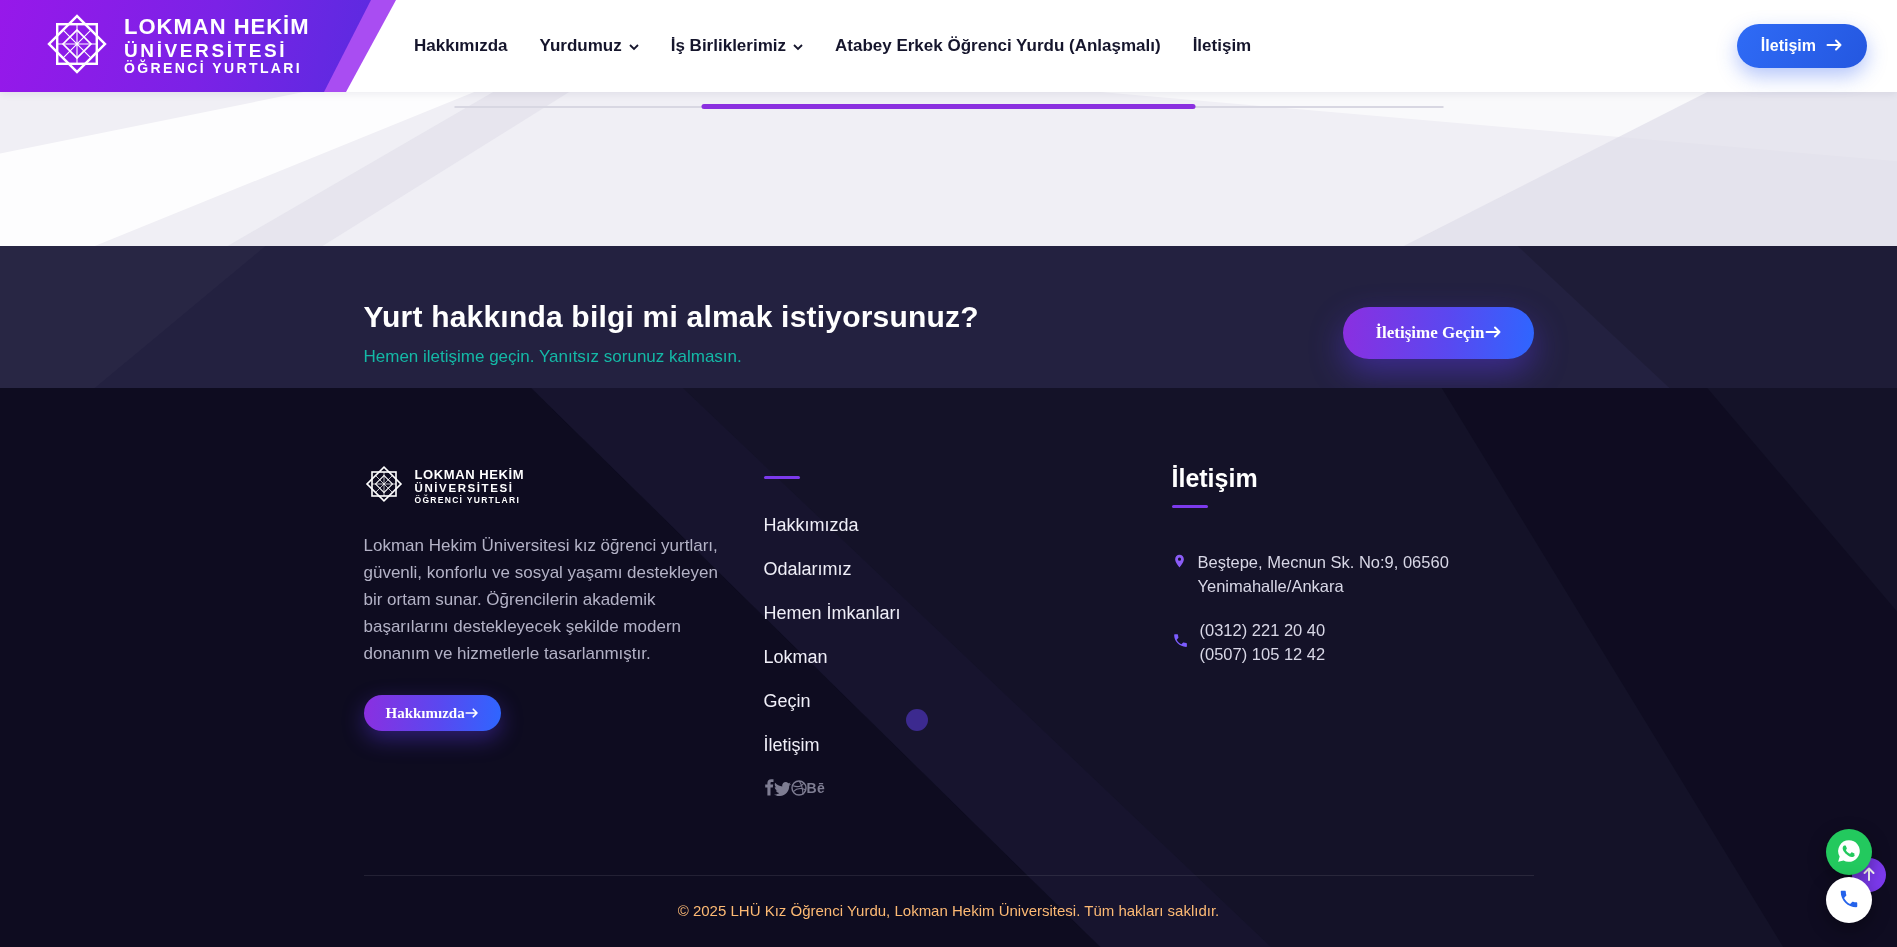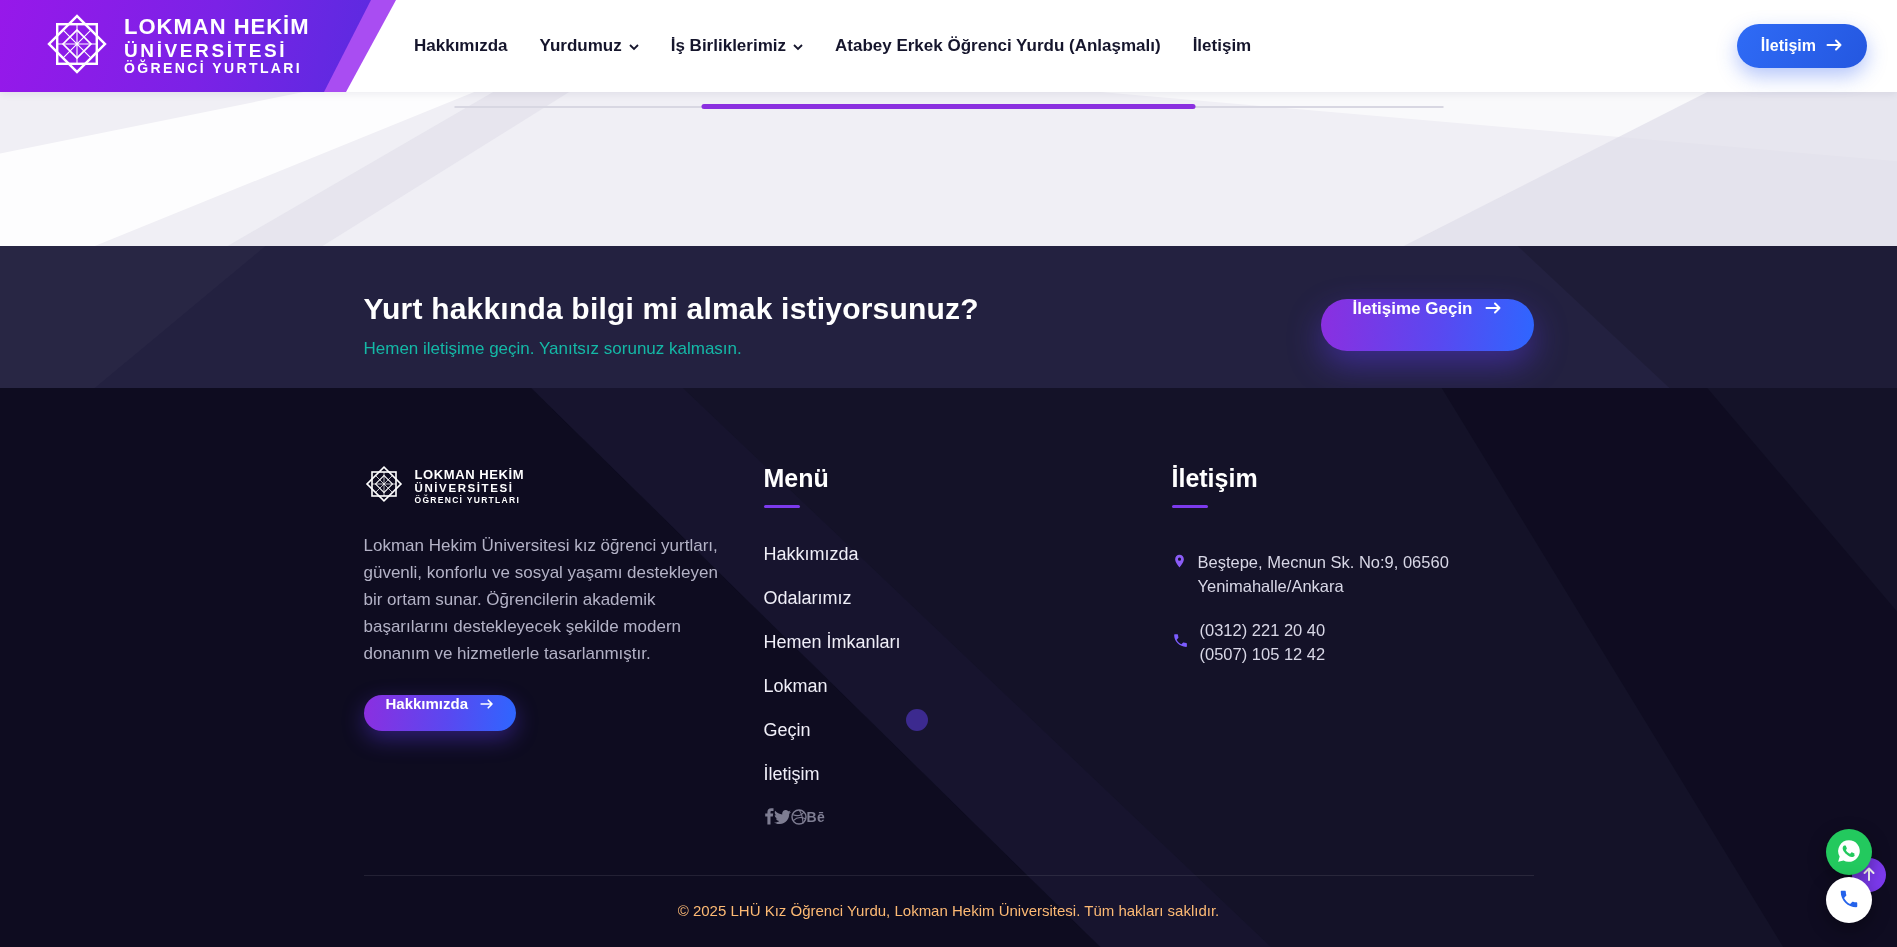--- a/index.html
+++ b/index.html
@@ -78,30 +78,31 @@
   }
 
   
   .cta-section {
     position:absolute; top:246px; left:0; right:0; height:142px;
     background:#232140; overflow:hidden;
   }
   .cta-shape1 { position:absolute; inset:0; background:rgba(255,255,255,.025); clip-path:polygon(0 0, 14% 0, 5% 100%, 0 100%); }
   .cta-shape2 { position:absolute; inset:0; background:rgba(0,0,0,.14); clip-path:polygon(80% 0, 100% 0, 100% 100%, 88% 100%); }
   .cta-inner {
-    position:relative; width:1170px; height:100%; margin:8px auto;
+    position:relative; width:1170px; height:100%; margin:16px auto;
     display:flex; align-items:center; justify-content:space-between;
   }
   .cta-heading { margin:0; color:#ffffff; font-size:30px; font-weight:800; letter-spacing:.2px; }
   .cta-sub { margin:13px 0 0 0; color:#14b8a6; font-size:17px; }
   .btn-gradient {
-    display:inline-flex; align-items:flex-start; gap:12px;
+    display:inline-flex; align-items:center; 
     background:linear-gradient(95deg,#8b2fe0 0%,#5a48f0 55%,#2e66ff 100%);
     color:#fff; font-weight:700; border:none; cursor:pointer;
     border-radius:27px;
+    font-family:Liberation Serif, serif;
   }
   .cta-button { height:52px; padding:0 32px; font-size:17px;
     box-shadow:0 14px 34px rgba(94,58,240,.45); }
 
   
   .footer {
     position:absolute; top:388px; left:0; right:0; height:559px;
     background:#141228; overflow:hidden; color:#fff;
   }
   .f-shape { position:absolute; inset:0; pointer-events:none; }
@@ -124,21 +125,21 @@
     box-shadow:0 8px 22px rgba(94,58,240,.4); }
 
   .f-col2 { margin-left:32px; width:330px; }
   .f-col3 { margin-left:78px; flex:1; }
   .f-heading { margin:0; font-size:25px; font-weight:800; color:#ffffff; }
   .f-underline { width:36px; height:3px; margin-top:12px; background:#7c3aed; border-radius:2px; }
 
   .f-menu { list-style:none; margin:36px 0 0 0; padding:0; }
   .f-menu li { margin-bottom:23px; font-size:18px; color:#f0eff8; cursor:pointer; }
 
-  .f-social { display:flex; align-items:center; margin-top:12px; color:#7e7d92; }
+  .f-social { display:flex; align-items:flex-end; margin-top:12px; color:#7e7d92; }
   .f-social .s-icon { display:inline-flex; align-items:center; cursor:pointer; color:#7e7d92; }
   .s-behance { font-size:14px; font-weight:700; letter-spacing:.5px; }
 
   .f-contact-row { display:flex; align-items:flex-start; gap:11px; margin-top:42px; }
   .f-contact-row.phones { margin-top:20px; align-items:center; }
   .f-contact-text { font-size:16.5px; color:#d8d7e6; line-height:24px; }
   .pin-icon, .phone-icon { flex:0 0 auto; margin-top:1px; }
 
   .dot-deco {
     position:absolute; left:906px; top:321px; width:22px; height:22px;
@@ -284,21 +285,20 @@
           <span>Hakkımızda</span>
           <span>
             <svg width="14" height="10" viewBox="0 0 16 12">
                 <path d="M1 6h13M9.5 1.5L14 6l-4.5 4.5" fill="none" stroke="#fff" stroke-width="2" stroke-linecap="round" stroke-linejoin="round"></path>
               </svg>
           </span>
         </button>
       </div>
 
       <div class="f-col2">
-        <h3 class="f-heading">Menü</h3>
         <div class="f-underline"></div>
         <ul class="f-menu">
           <li>Hakkımızda</li>
           <li>Odalarımız</li>
           <li>Hemen İmkanları</li>
           <li>Lokman</li>
           <li>Geçin</li>
           <li>İletişim</li>
         </ul>
         <div class="f-social">

